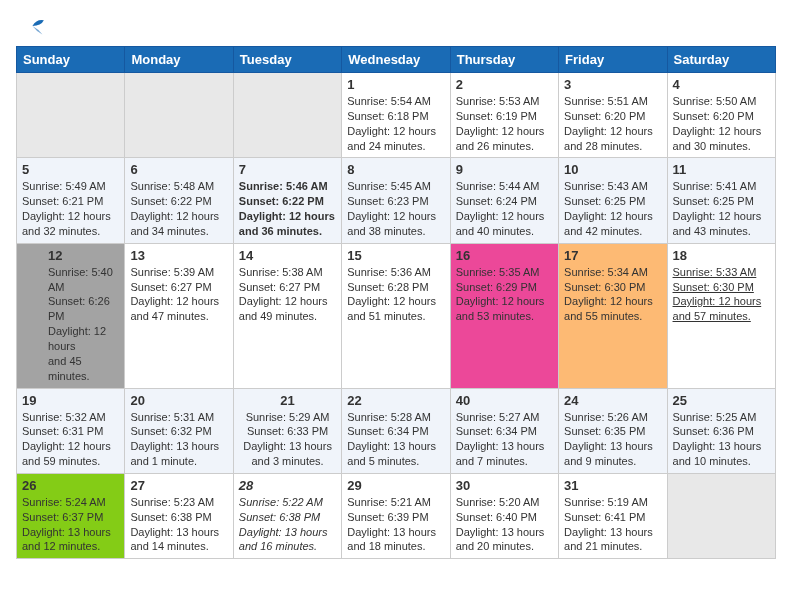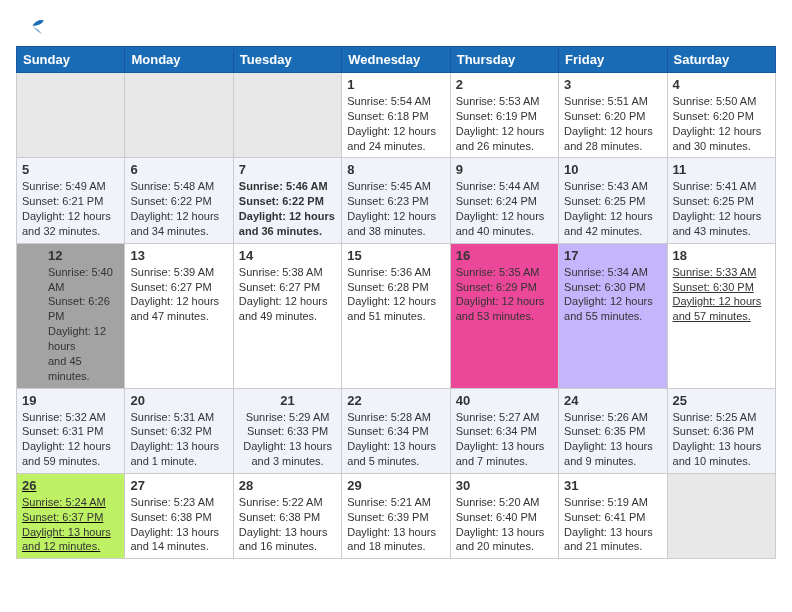--- a/index.html
+++ b/index.html
@@ -234,21 +234,21 @@
 Daylight: 12 hours
 and 51 minutes.</div>
         </td>
         <td style="background: #ec4899;">
           <span class="day-number">16</span>
           <div class="day-info" style="white-space: pre-line;">Sunrise: 5:35 AM
 Sunset: 6:29 PM
 Daylight: 12 hours
 and 53 minutes.</div>
         </td>
-        <td style="background: #c4b5fd;">
+        <td style="background: #fdba74;">
           <span class="day-number">17</span>
           <div class="day-info" style="white-space: pre-line;">Sunrise: 5:34 AM
 Sunset: 6:30 PM
 Daylight: 12 hours
 and 55 minutes.</div>
         </td>
         <td style="background: rgb(255, 255, 255);">
           <span class="day-number">18</span>
           <div class="day-info" style="white-space: pre-line; text-decoration: underline;">Sunrise: 5:33 AM
 Sunset: 6:30 PM
@@ -301,35 +301,35 @@
         </td>
         <td style="background: rgb(240, 244, 250);">
           <span class="day-number">25</span>
           <div class="day-info" style="white-space: pre-line;">Sunrise: 5:25 AM
 Sunset: 6:36 PM
 Daylight: 13 hours
 and 10 minutes.</div>
         </td>
       </tr>
       <tr>
-        <td style="background: #bef264; text-decoration: underline;">
+        <td style="background: #84cc16;">
           <span class="day-number">26</span>
           <div class="day-info" style="white-space: pre-line;">Sunrise: 5:24 AM
 Sunset: 6:37 PM
 Daylight: 13 hours
 and 12 minutes.</div>
         </td>
         <td style="background: rgb(255, 255, 255);">
           <span class="day-number">27</span>
           <div class="day-info" style="white-space: pre-line;">Sunrise: 5:23 AM
 Sunset: 6:38 PM
 Daylight: 13 hours
 and 14 minutes.</div>
         </td>
-        <td style="background: rgb(255, 255, 255);">
+        <td style="background: rgb(255, 255, 255); font-style: italic;">
           <span class="day-number">28</span>
           <div class="day-info" style="white-space: pre-line;">Sunrise: 5:22 AM
 Sunset: 6:38 PM
 Daylight: 13 hours
 and 16 minutes.</div>
         </td>
         <td style="background: rgb(255, 255, 255);">
           <span class="day-number">29</span>
           <div class="day-info" style="white-space: pre-line;">Sunrise: 5:21 AM
 Sunset: 6:39 PM

